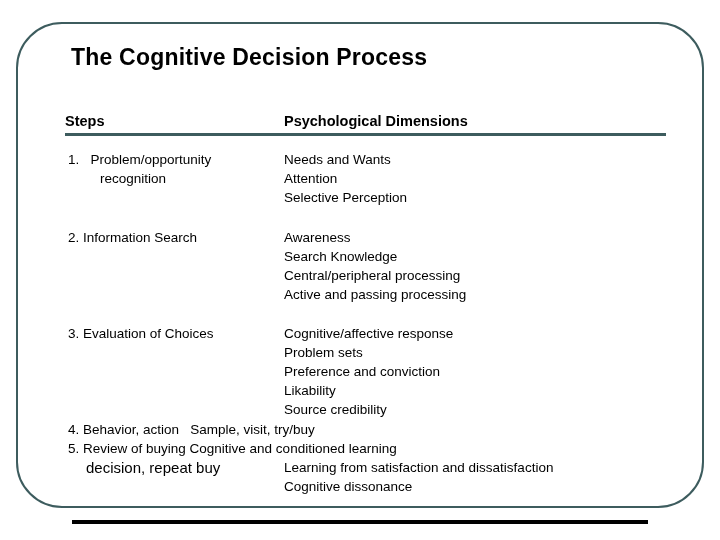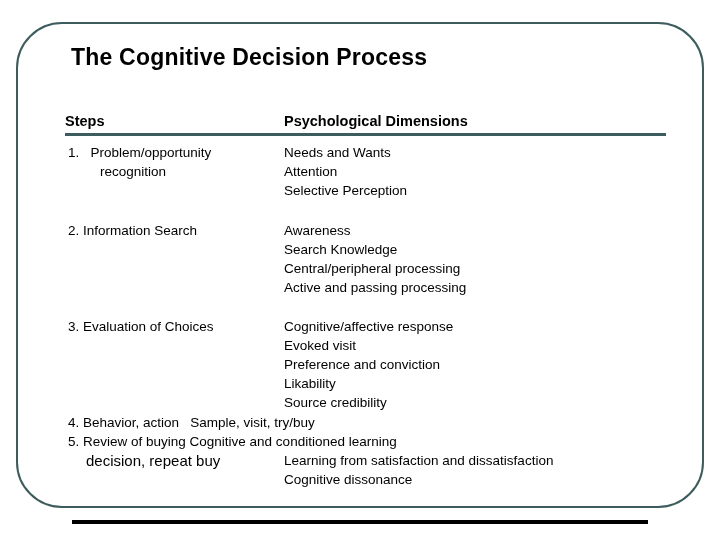--- a/index.html
+++ b/index.html
@@ -137,40 +137,40 @@
 
   <div id="hdr-rule"></div>
 
   <div id="table">
 
     <div class="hdr-row">
       <div class="hdr col1">Steps</div>
       <div class="hdr col2">Psychological Dimensions</div>
     </div>
 
-    <div class="row" style="height:78px; margin-top:11px;">
+    <div class="row" style="height:78px; margin-top:18px;">
       <div class="cell col1 num-indent">1.   Problem/opportunity</div>
       <div class="cell col1" style="left:100px; top:19px;">recognition</div>
       <div class="cell col2" style="top:0px;">Needs and Wants</div>
       <div class="cell col2" style="top:19px;">Attention</div>
       <div class="cell col2" style="top:38px;">Selective Perception</div>
     </div>
 
     <div class="row" style="height:96px;">
       <div class="cell col1 num-indent">2. Information Search</div>
       <div class="cell col2" style="top:0px;">Awareness</div>
       <div class="cell col2" style="top:19px;">Search Knowledge</div>
       <div class="cell col2" style="top:57px;">Active and passing processing</div>
       <div class="cell col2" style="top:38px;">Central/peripheral processing</div>
     </div>
 
     <div class="row" style="height:96px;">
       <div class="cell col1 num-indent">3. Evaluation of Choices</div>
       <div class="cell col2" style="top:0px;">Cognitive/affective response</div>
-      <div class="cell col2" style="top:19px;">Evoked visit</div>
+      <div class="cell col2" style="top:19px;">Problem sets</div>
       <div class="cell col2" style="top:38px;">Preference and conviction</div>
       <div class="cell col2" style="top:57px;">Likability</div>
       <div class="cell col2" style="top:76px;">Source credibility</div>
     </div>
 
     <div class="row" style="height:80px;padding-left:24px;">
       <div class="inline-line" style="top:0px;">4. Behavior, action   Sample, visit, try/buy</div>
       <div class="inline-line" style="top:19px;">5. Review of buying Cognitive and conditioned learning</div>
       <div class="indent-sub" style="top:38px;">decision, repeat buy</div>
       <div class="cell col2" style="top:38px;">Learning from satisfaction and dissatisfaction</div>

